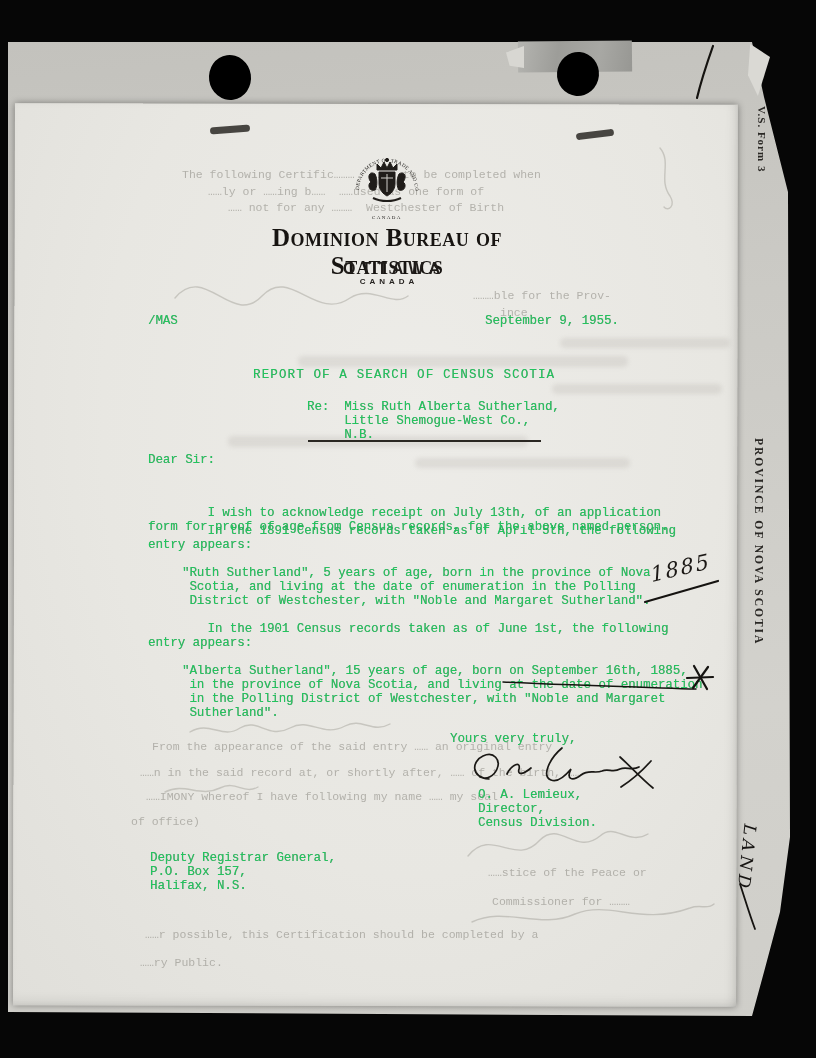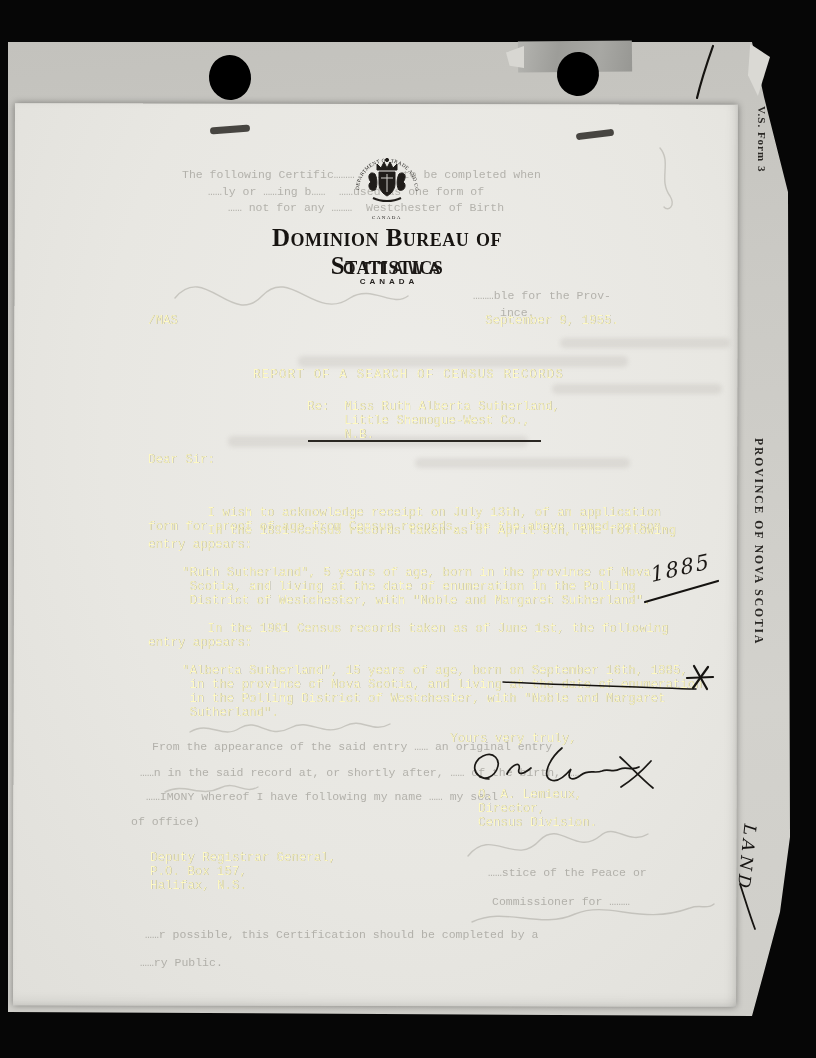--- a/index.html
+++ b/index.html
@@ -25,21 +25,21 @@
   .slot{position:absolute;background:#35332f;border-radius:4px;z-index:4;opacity:.9;}
   .slot.left{left:210px;top:126px;width:40px;height:7px;transform:rotate(-4deg);}
   .slot.right{left:576px;top:131px;width:38px;height:7px;transform:rotate(-7deg);}
   
   .edge-label{position:absolute;writing-mode:vertical-rl;font-family:"Liberation Serif",serif;
     font-weight:bold;color:#2a2825;z-index:2;}
   .edge-label.vs{left:756px;top:106px;font-size:11px;letter-spacing:1px;}
   .edge-label.prov{left:753px;top:438px;font-size:11.5px;letter-spacing:2px;}
   
   .type{position:absolute;font-family:"Liberation Mono","DejaVu Sans Mono",monospace;
-    font-size:12.4px;line-height:14px;color:#fef9c3;white-space:pre;z-index:5;
+    font-size:12.4px;line-height:14px;color:#22c55e;white-space:pre;z-index:5;
     text-shadow:.2px .2px .3px rgba(30,27,22,.45);}
   .title{letter-spacing:1.2px;}
   .org{position:absolute;left:222px;top:224px;width:330px;text-align:center;z-index:5;
     font-family:"Liberation Serif",serif;font-variant:small-caps;font-weight:700;
     font-size:25px;letter-spacing:.5px;color:#171411;}
   .ottawa{position:absolute;left:337px;top:260px;width:100px;text-align:center;z-index:5;
     font-weight:bold;font-size:16px;letter-spacing:6px;text-indent:6px;color:#201d1a;}
   .canada-sub{position:absolute;left:337px;top:277px;width:100px;text-align:center;z-index:5;
     font-weight:bold;font-size:8px;letter-spacing:4px;text-indent:4px;color:#25221f;}
   .crest{position:absolute;left:351px;top:146px;width:72px;height:80px;z-index:5;}
@@ -112,21 +112,21 @@
       <path d="M 30 32 L 42 32 M 36 28 L 36 46" stroke="#cfcec9" stroke-width="1" fill="none"></path>
     </g>
     <text x="36" y="73" text-anchor="middle" font-size="5" letter-spacing="1.4" font-family="Liberation Serif,serif" fill="#1d1b18">CANADA</text>
   </svg>
   <div class="org">Dominion Bureau of Statistics</div>
   <div class="ottawa">OTTAWA</div>
   <div class="canada-sub">CANADA</div>
 
   <div class="type" style="left:148px;top:314px">/MAS</div>
   <div class="type" style="left:485px;top:314px">September 9, 1955.</div>
-  <div class="type title" style="left:253px;top:368px">REPORT OF A SEARCH OF CENSUS RECORDS</div>
+  <div class="type title" style="left:253px;top:368px">REPORT OF A SEARCH OF CENSUS SCOTIA</div>
   <div class="type" style="left:307px;top:400px">Re:  Miss Ruth Alberta Sutherland,
      Little Shemogue-West Co.,
      N.B.</div>
   <div class="nb-underline"></div>
   <div class="type" style="left:148px;top:453px">Dear Sir:</div>
   <div class="type" style="left:148px;top:506px">        I wish to acknowledge receipt on July 13th, of an application
 form for proof of age from Census records, for the above named person.</div>
   <div class="type" style="left:148px;top:524px">        In the 1891 Census records taken as of April 5th, the following
 entry appears:</div>
   <div class="type" style="left:182px;top:566px">"Ruth Sutherland", 5 years of age, born in the province of Nova

